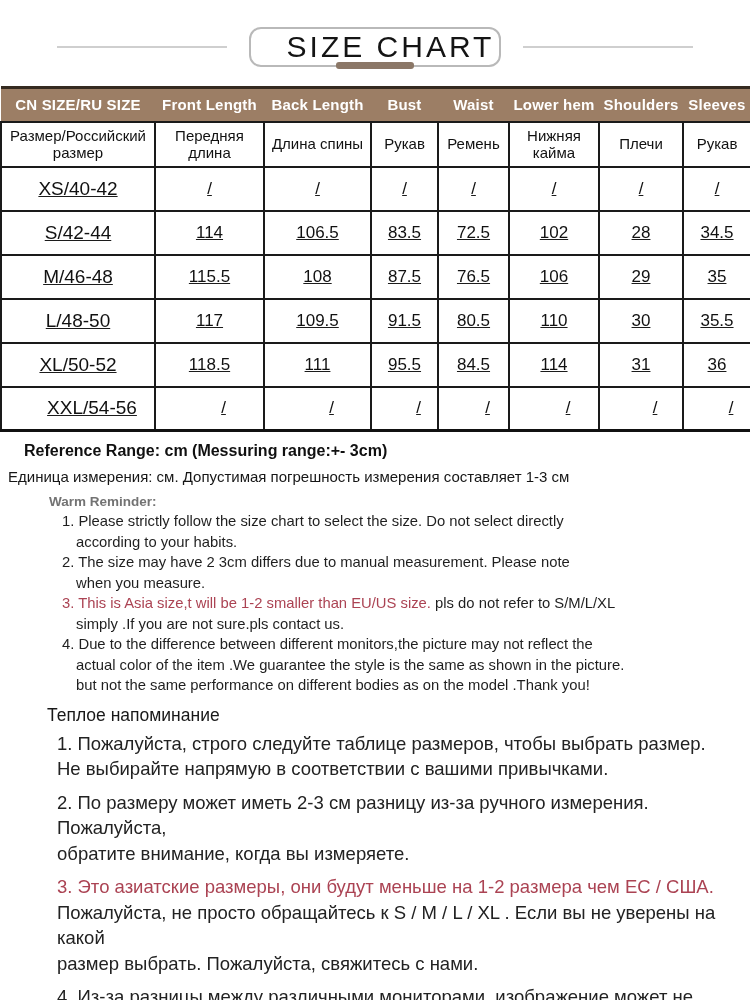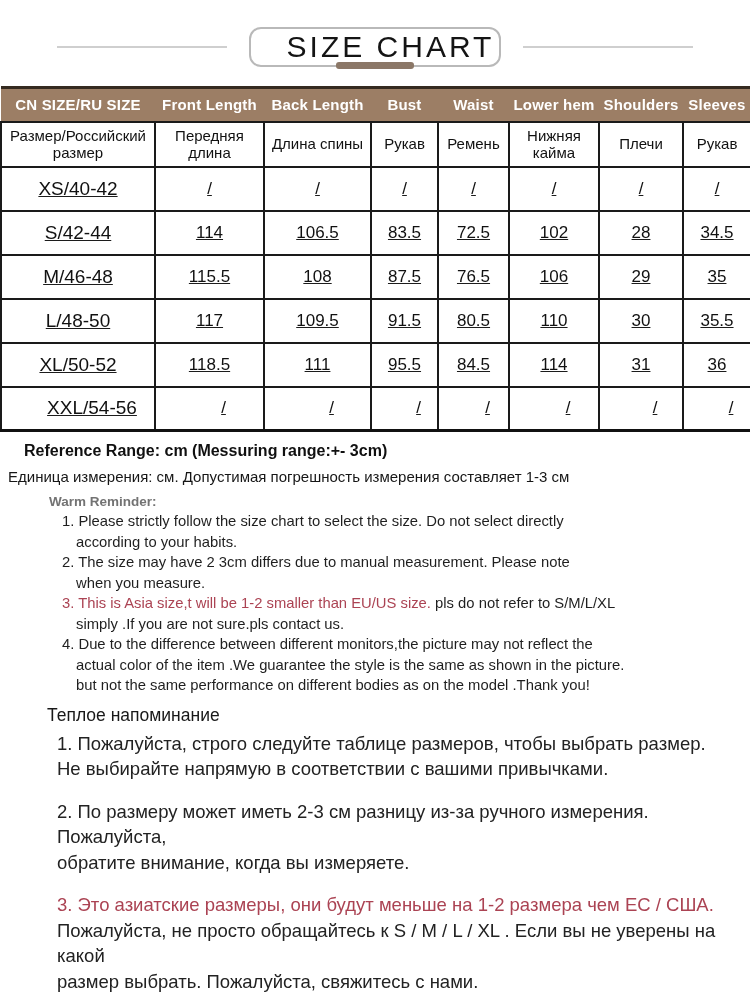--- a/index.html
+++ b/index.html
@@ -47,21 +47,21 @@
   .en-list { margin:2px 0 0 62px; width:640px; }
   .en-item {
     white-space:pre-line; font-size:14.8px; line-height:20.5px; color:#1f1f1f;
     padding-left:14px; text-indent:-14px;
   }
   .ru-title { margin:9px 0 0 47px; font-size:17.5px; color:#181818; }
   .ru-item {
     white-space:pre-line; margin:5px 0 0 57px; width:680px;
     font-size:18.5px; line-height:25.5px; color:#222;
   }
-  .ru-item + .ru-item { margin-top:17px; }
+  .ru-item + .ru-item { margin-top:8px; }
   .red { color:#ab4353; }
 </style>
 </head>
 <body>
 
 <div class="page">
 
   <div class="title-row">
     <div class="rule rule-left"></div>
     <div class="title-box">

